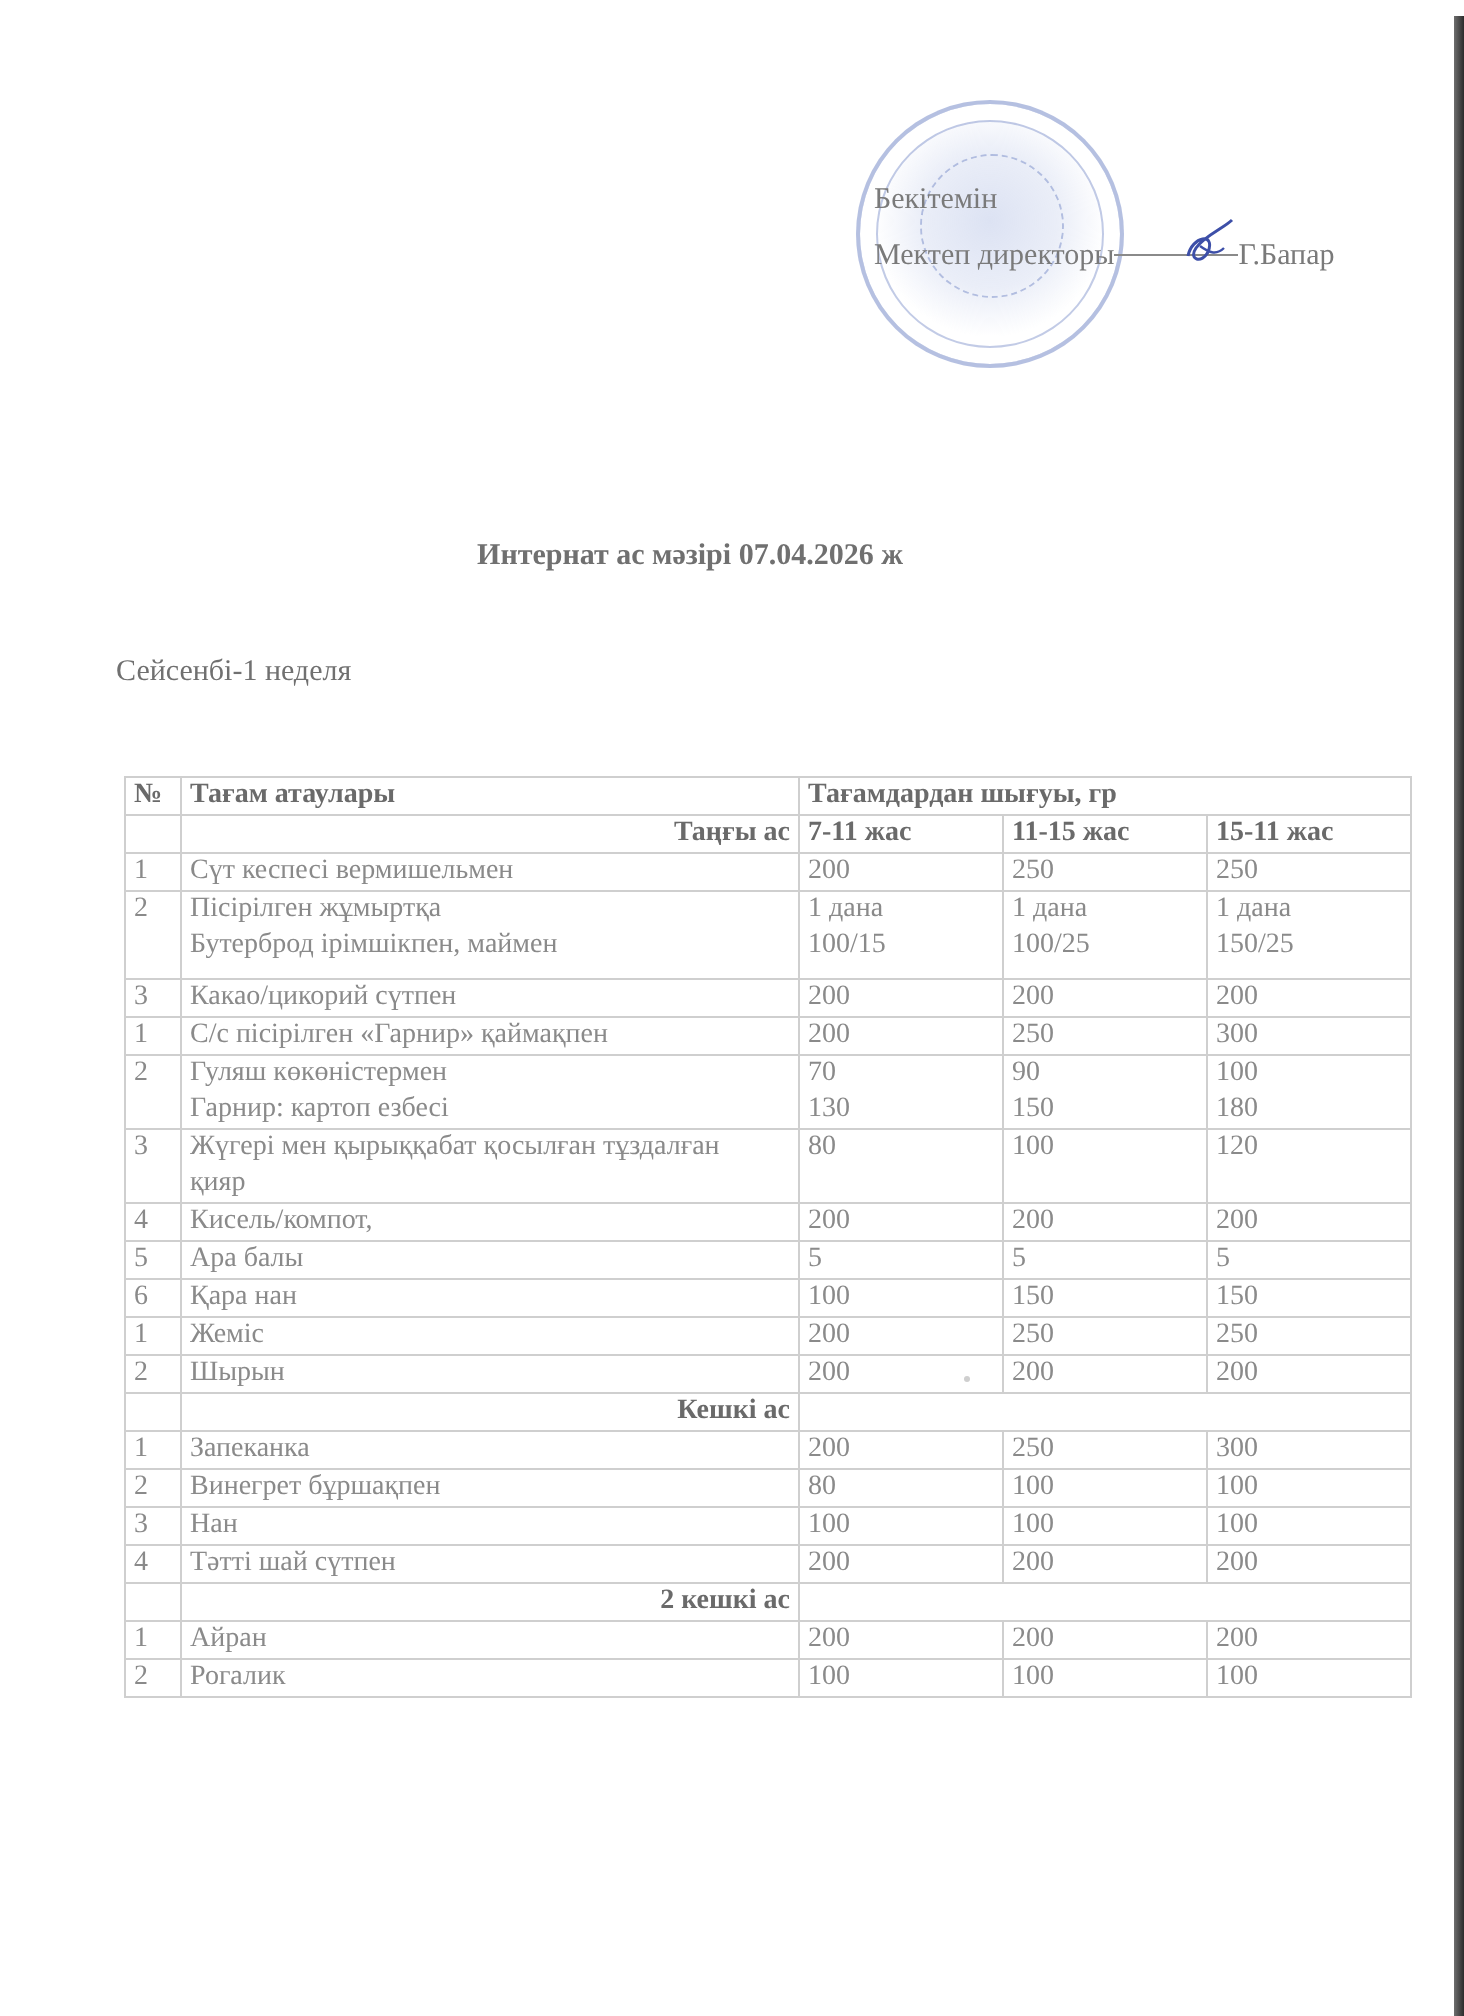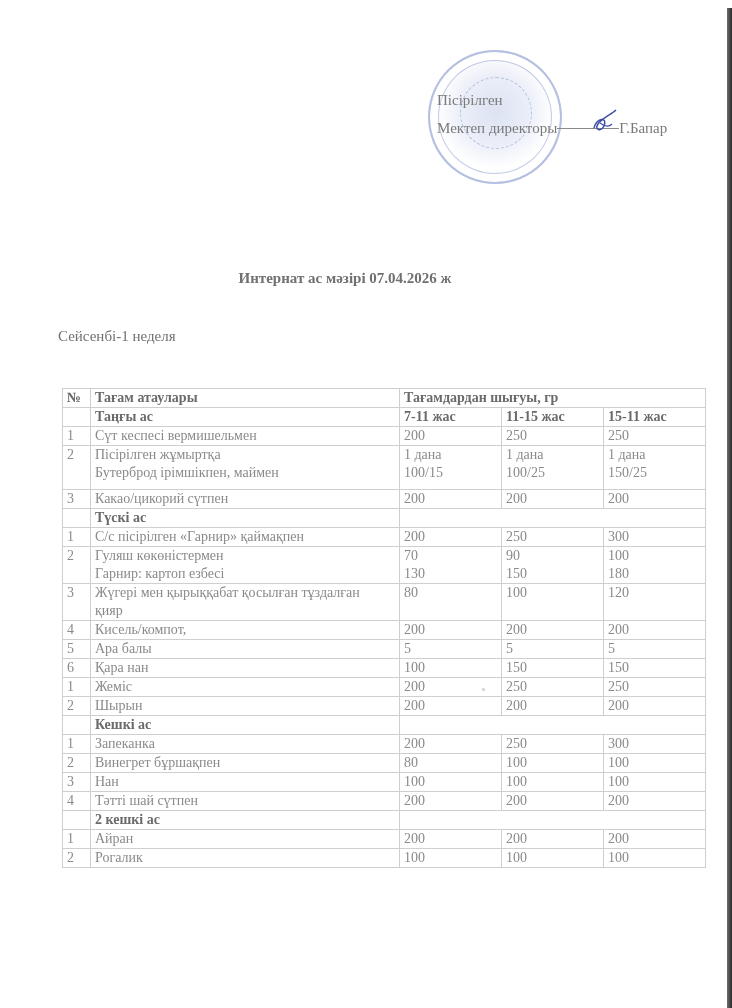--- a/index.html
+++ b/index.html
@@ -42,34 +42,34 @@
   table.menu {
     position: absolute; left: 62px; top: 388px; width: 644px;
     border-collapse: collapse; font-size: 14px; table-layout: fixed;
   }
   table.menu td {
     border: 1px solid #cfcfcf; padding: 0 4px; vertical-align: top; line-height: 18px; color: #8a8a8a;
   }
   table.menu td.num { width: 19px; }
   table.menu td.name { width: 300px; }
   table.menu td.hdr { font-weight: bold; color: #6a6a6a; }
-  table.menu td.sect { font-weight: bold; color: #6a6a6a; }
+  table.menu td.sect { font-weight: bold; color: #6a6a6a; text-align: right; }
   .dot { position: absolute; left: 482px; top: 688px; width: 3px; height: 3px; border-radius: 50%; background: #cfcfcf; }
 </style>
 </head>
 <body>
 
 <div class="edge-strip"></div>
 
 <div class="stamp">
   <div class="stamp-inner"></div>
 </div>
 
 <div class="approve">
-  <div>Пісірілген</div>
+  <div>Бекітемін</div>
   <div class="line2">
     <span>Мектеп директоры</span><span class="sig-line"></span><span>Г.Бапар</span>
   </div>
 </div>
 
 <svg class="signature" viewBox="0 0 30 28">
   <path d="M4 20 C 6 10, 18 8, 14 18 C 11 24, 4 22, 8 16 C 12 10, 22 6, 26 2" fill="none" stroke="#3d4fa8" stroke-width="1.5"></path>
   <path d="M10 15 C 14 18, 18 20, 22 16" fill="none" stroke="#3d4fa8" stroke-width="1.2"></path>
 </svg>
 
@@ -135,25 +135,20 @@
           <div>200</div>
         </td>
         <td>
           <div>200</div>
         </td>
         <td>
           <div>200</div>
         </td>
       </tr>
       <tr>
-        <td class="num"></td>
-        <td class="name sect">Түскі ас</td>
-        <td colspan="3"></td>
-      </tr>
-      <tr>
         <td class="num">1</td>
         <td class="name">
           <div>С/с пісірілген «Гарнир»  қаймақпен</div>
         </td>
         <td>
           <div>200</div>
         </td>
         <td>
           <div>250</div>
         </td>

